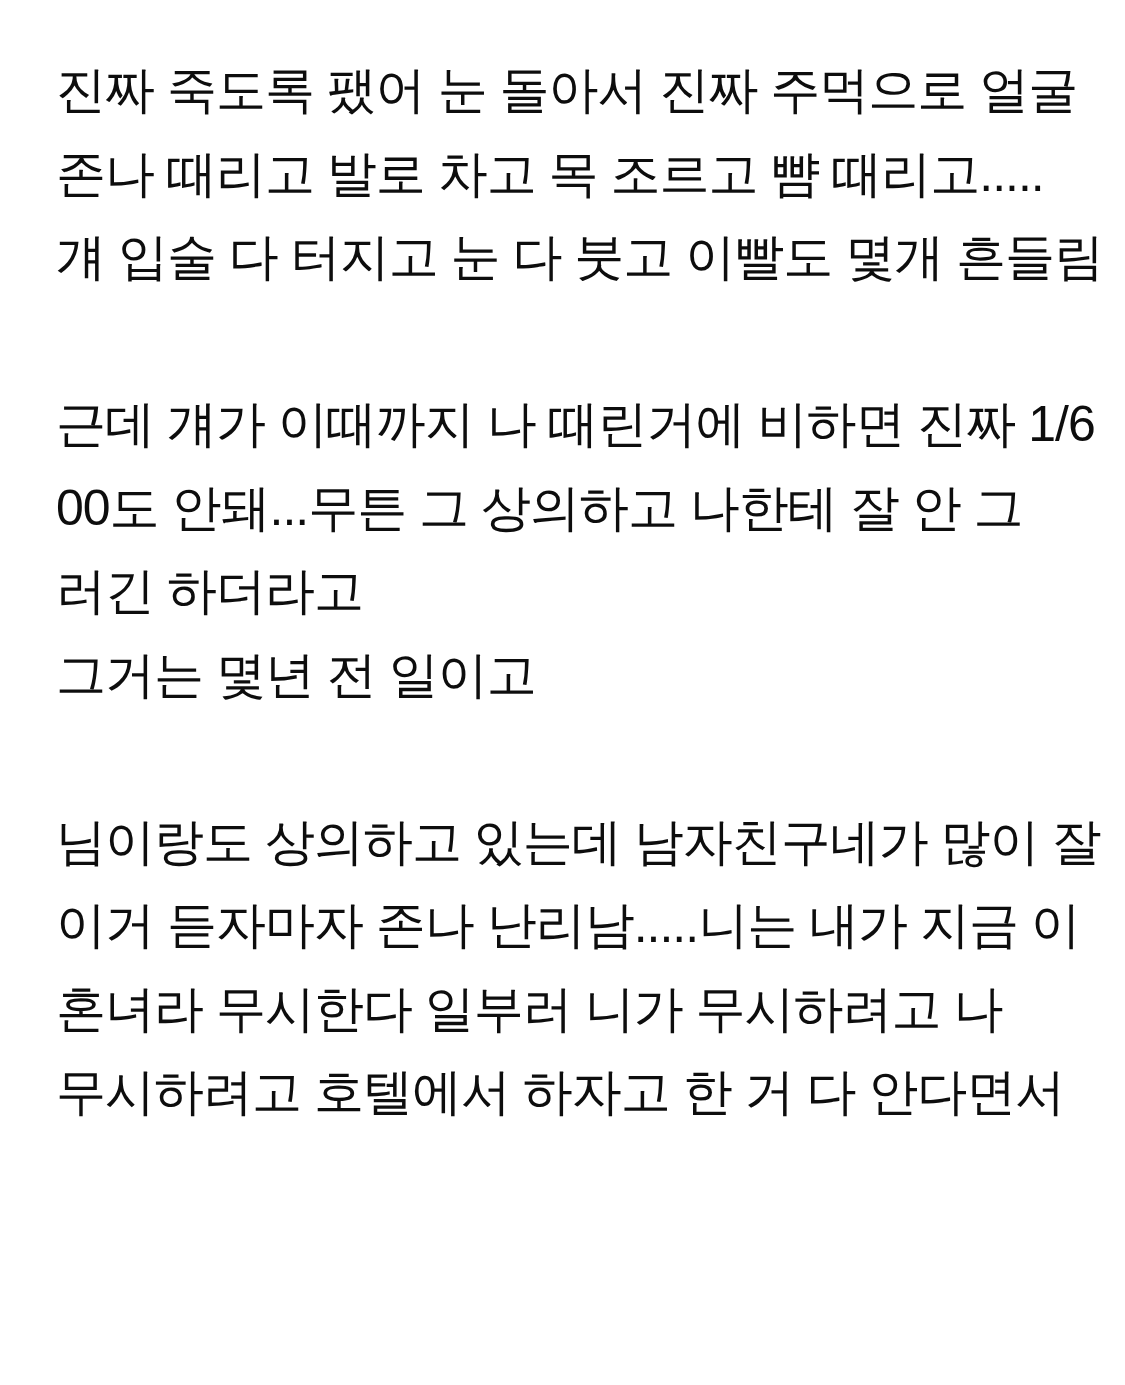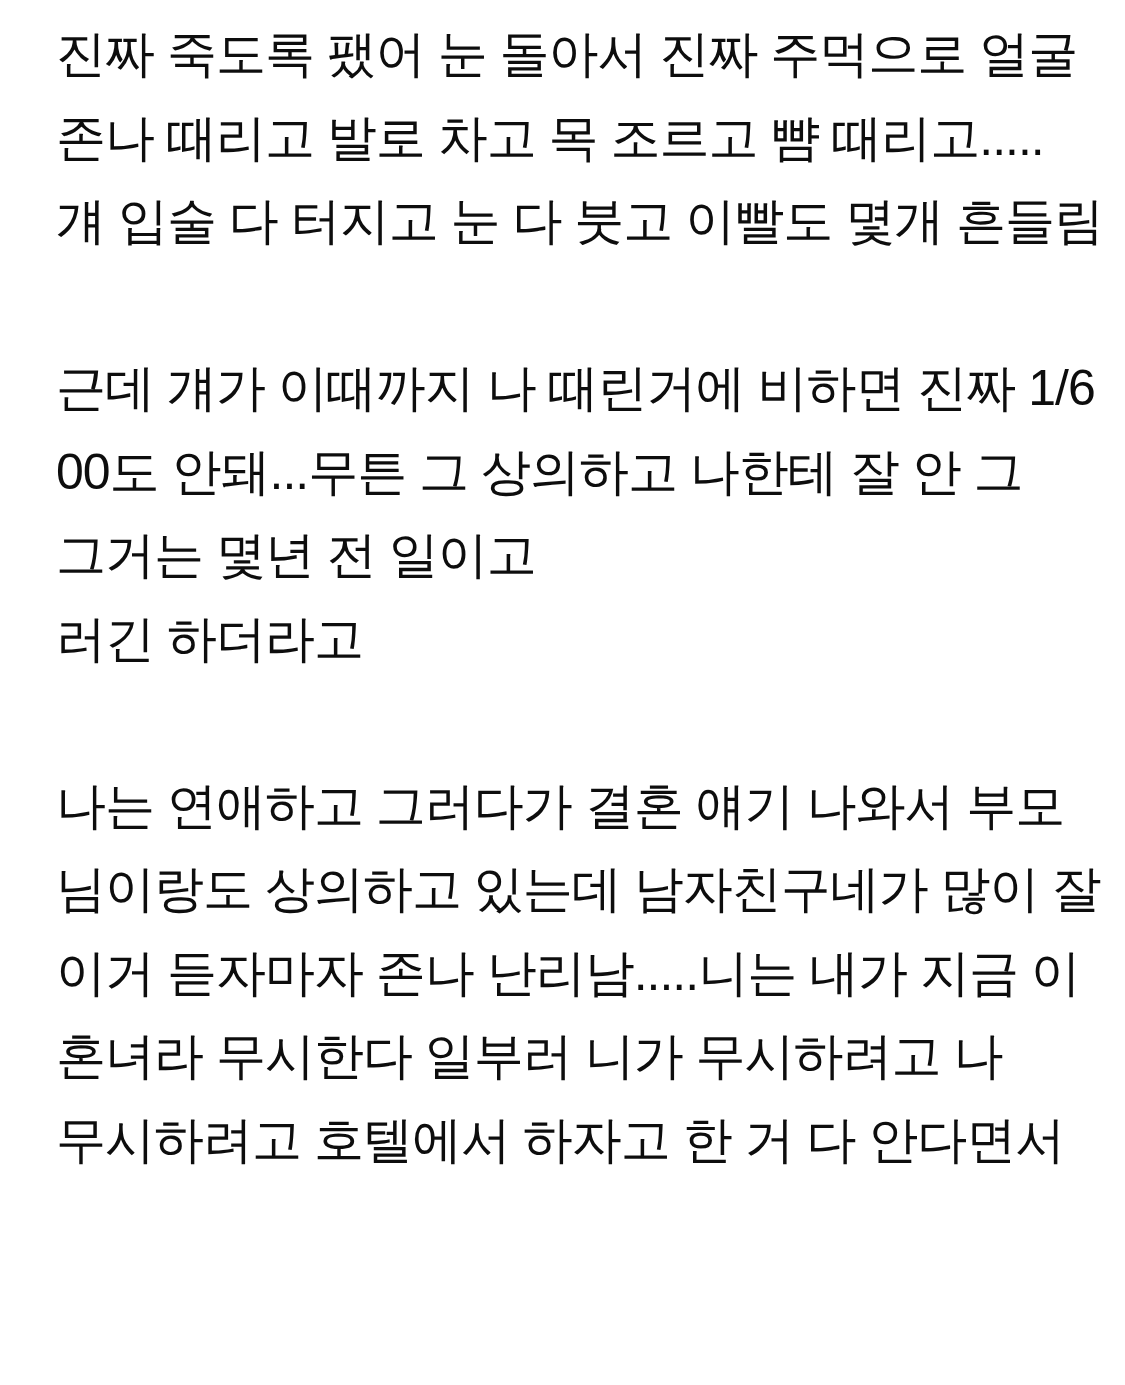--- a/index.html
+++ b/index.html
@@ -8,20 +8,21 @@
     background: #ffffff;
   }
   body {
     width: 1125px;
     height: 1385px;
     overflow: hidden;
     font-family: "Liberation Sans", "DejaVu Sans", sans-serif;
   }
   .post-body {
     padding: 13px 40px 0 56px;
+    margin-top: 36px;
   }
   .line {
     font-size: 50px;
     line-height: 83.5px;
     min-height: 83.5px;
     color: #0d0d0d;
     letter-spacing: -1px;
     white-space: nowrap;
     font-weight: 400;
   }
@@ -29,21 +30,20 @@
 </head>
 <body>
 
 <div class="post-body">
   <div class="line">진짜 죽도록 팼어 눈 돌아서 진짜 주먹으로 얼굴</div>
   <div class="line">존나 때리고 발로 차고 목 조르고 뺨 때리고.....</div>
   <div class="line">걔 입술 다 터지고 눈 다 붓고 이빨도 몇개 흔들림</div>
   <div class="line"></div>
   <div class="line">근데 걔가 이때까지 나 때린거에 비하면 진짜 1/6</div>
   <div class="line">00도 안돼...무튼 그 상의하고 나한테 잘 안 그</div>
+  <div class="line">러긴 하더라고</div>
   <div class="line">그거는 몇년 전 일이고</div>
-  <div class="line">러긴 하더라고</div>
   <div class="line"></div>
-  <div class="line">나는 연애하고 그러다가 결혼 얘기 나와서 부모</div>
   <div class="line">님이랑도 상의하고 있는데 남자친구네가 많이 잘</div>
   <div class="line">이거 듣자마자 존나 난리남.....니는 내가 지금 이</div>
   <div class="line">혼녀라 무시한다 일부러 니가 무시하려고 나</div>
   <div class="line">무시하려고 호텔에서 하자고 한 거 다 안다면서</div>
 </div>
 
 </body></html>

